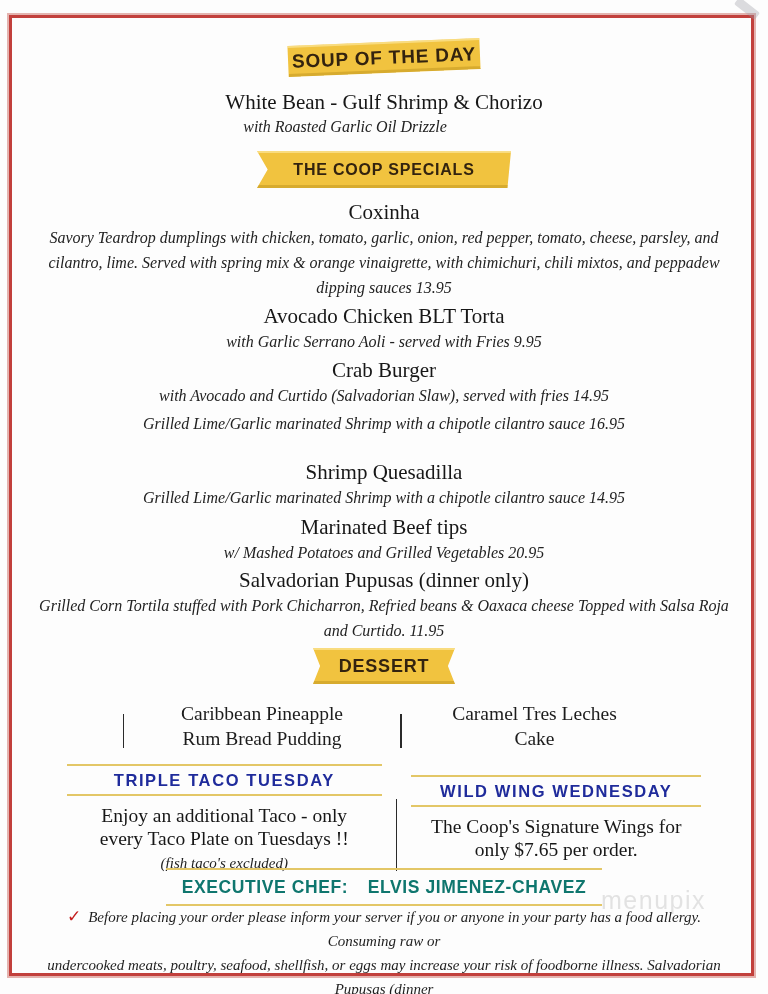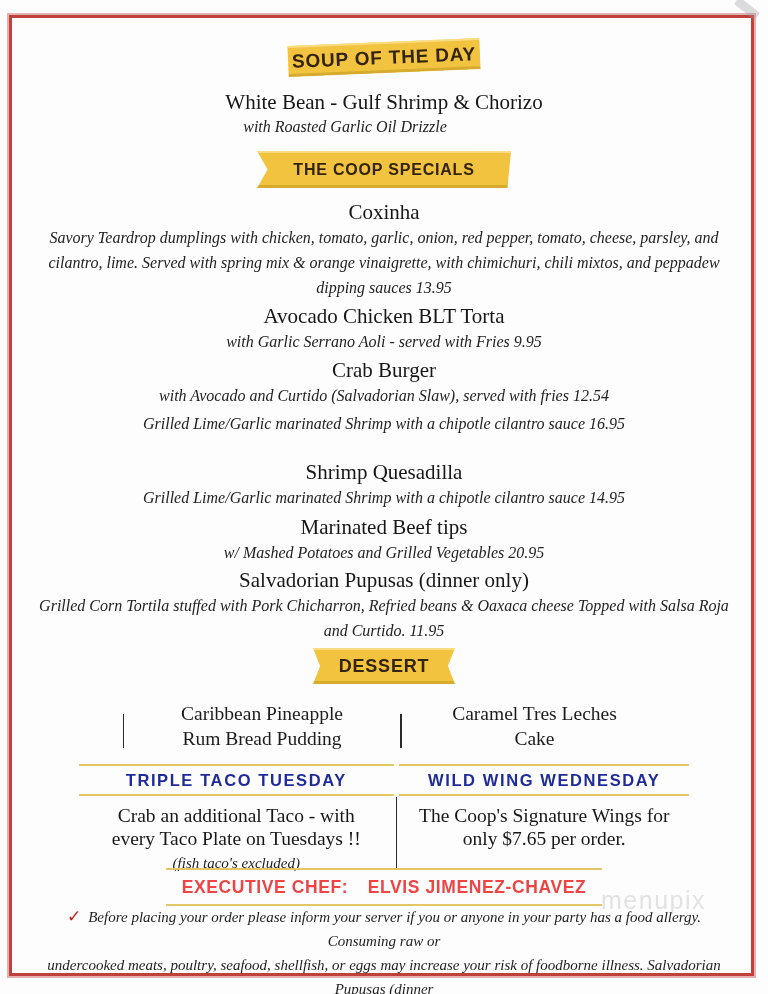--- a/index.html
+++ b/index.html
@@ -26,35 +26,35 @@
              white-space:pre-line;max-width:690px;margin:0 auto;}
 
   
   .dessert-row{display:flex;justify-content:center;align-items:center;gap:22px;}
   .dessert-name{font-size:19.5px;line-height:25px;white-space:pre-line;}
   .d-col1{width:212px;}.d-col2{width:232px;}.d-col3{width:222px;}
   .v-divider{width:1.5px;background:#2a2a2a;}
   .dessert-div{height:34px;margin-top:10px;}
 
   
-  .weekly{display:flex;justify-content:center;align-items:flex-start;gap:2px;}
+  .weekly{display:flex;justify-content:center;align-items:center;gap:14px;}
   .w-col{text-align:center;}
   .w-col.taco{width:315px;}
   .w-col.wing{width:290px;}
   .w-title{display:block;border-top:2px solid #e3c767;border-bottom:2px solid #e3c767;
            padding:5px 0 4px;font-family:"Liberation Sans",sans-serif;font-weight:700;
            font-size:16.5px;letter-spacing:1.6px;color:#1f2b9b;}
   .w-body{margin-top:8px;font-size:19.5px;line-height:23px;white-space:pre-line;color:#171717;}
   .w-note{margin-top:5px;font-style:italic;font-size:15px;color:#222;}
   .weekly-div{height:72px;margin-top:33px;}
 
   
   .chef-box{display:inline-block;border-top:2px solid #e3c767;border-bottom:2px solid #e3c767;
             padding:7px 16px 6px;font-family:"Liberation Sans",sans-serif;font-weight:700;
-            font-size:17.5px;letter-spacing:.6px;color:#ef4444;}
+            font-size:17.5px;letter-spacing:.6px;color:#0f766e;}
   .chef-name{margin-left:14px;}
 
   
   .footer-text{width:692px;margin:0 auto;font-style:italic;font-size:15px;line-height:24px;
                color:#1e1e1e;white-space:pre-line;}
   .check{color:#c41e1e;font-style:normal;font-weight:bold;
          font-family:"DejaVu Sans",sans-serif;font-size:17px;margin-right:7px;}
 
   .watermark{position:absolute;top:886px;right:62px;font-family:"Liberation Sans",sans-serif;
              font-size:25px;letter-spacing:1.5px;color:#c9c9c9;opacity:.5;}
@@ -84,21 +84,21 @@
 dipping sauces 13.95</div>
   </div>
 
   <div class="abs" style="top:303px;">
     <div class="item-name">Avocado Chicken BLT Torta</div>
     <div class="item-desc">with Garlic Serrano Aoli - served with Fries  9.95</div>
   </div>
 
   <div class="abs" style="top:357px;">
     <div class="item-name">Crab Burger</div>
-    <div class="item-desc">with Avocado and Curtido (Salvadorian Slaw), served with fries   12.54</div>
+    <div class="item-desc">with Avocado and Curtido (Salvadorian Slaw), served with fries   14.95</div>
   </div>
 
   <div class="abs" style="top:411px;">
     <div class="item-desc">Grilled Lime/Garlic marinated Shrimp with a chipotle cilantro sauce  16.95</div>
   </div>
 
   <div class="abs" style="top:459px;">
     <div class="item-name">Shrimp Quesadilla</div>
     <div class="item-desc">Grilled Lime/Garlic marinated Shrimp with a chipotle cilantro sauce  14.95</div>
   </div>
@@ -123,21 +123,21 @@
     <div class="dessert-name d-col2">Caribbean Pineapple
 Rum Bread Pudding</div>
     <div class="v-divider dessert-div"></div>
     <div class="dessert-name d-col3">Caramel Tres Leches
 Cake</div>
   </div>
 
   <div class="abs weekly" style="top:764px;">
     <div class="w-col taco">
       <span class="w-title">TRIPLE TACO TUESDAY</span>
-      <div class="w-body">Crab an additional Taco -  with
+      <div class="w-body">Enjoy an additional Taco -  only
 every Taco Plate on Tuesdays !!</div>
       <div class="w-note">(fish taco's excluded)</div>
     </div>
     <div class="v-divider weekly-div"></div>
     <div class="w-col wing">
       <span class="w-title">WILD WING WEDNESDAY</span>
       <div class="w-body">The Coop's Signature Wings for
 only $7.65 per order.</div>
     </div>
   </div>

